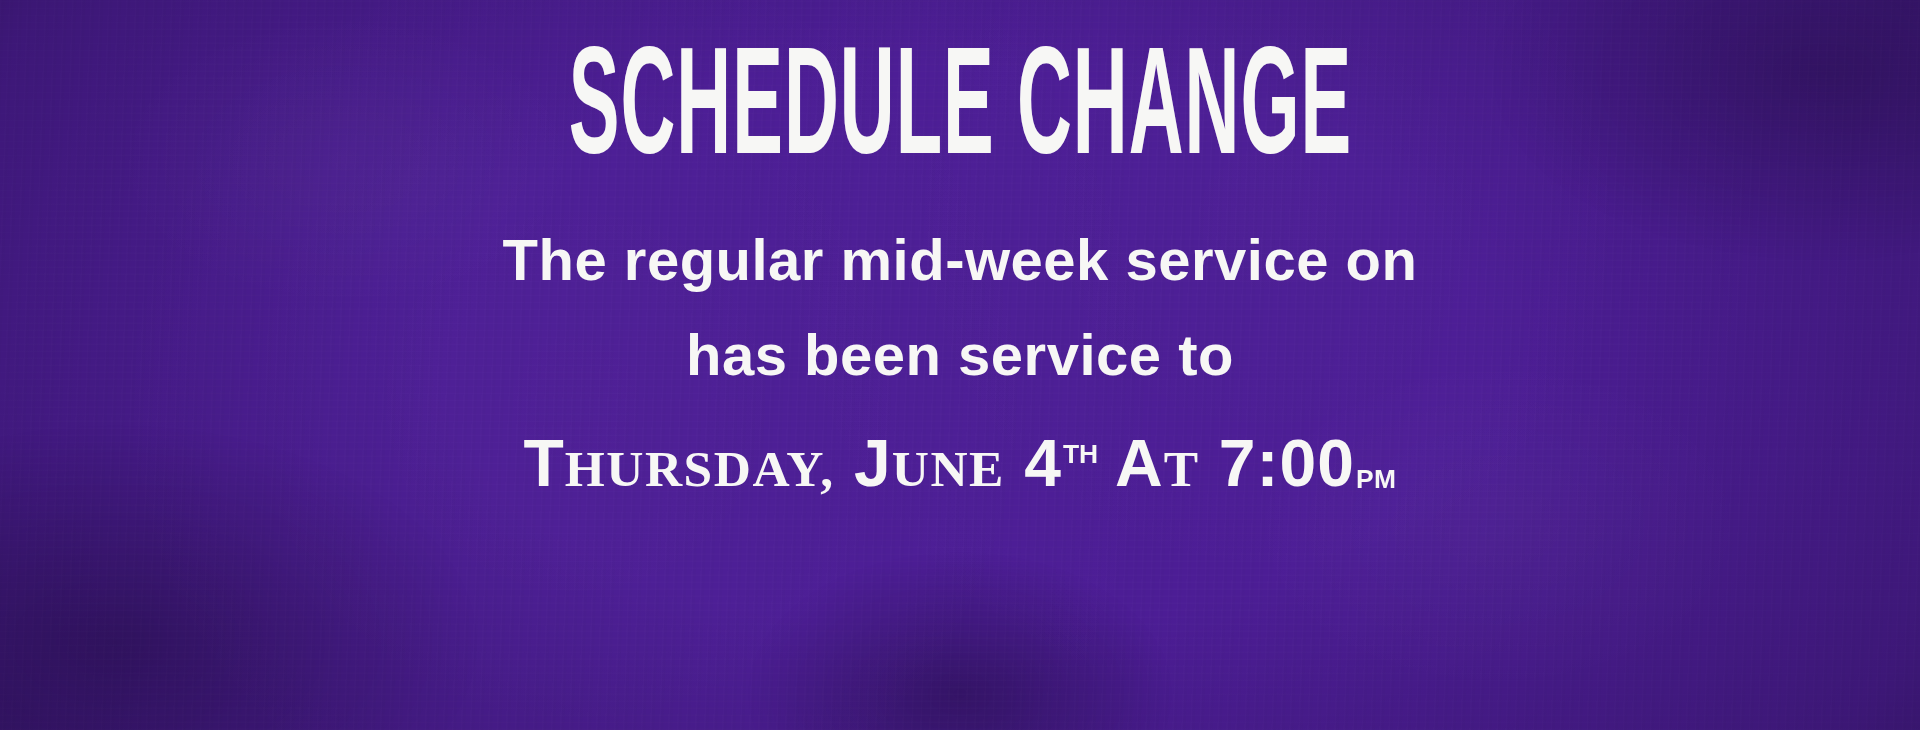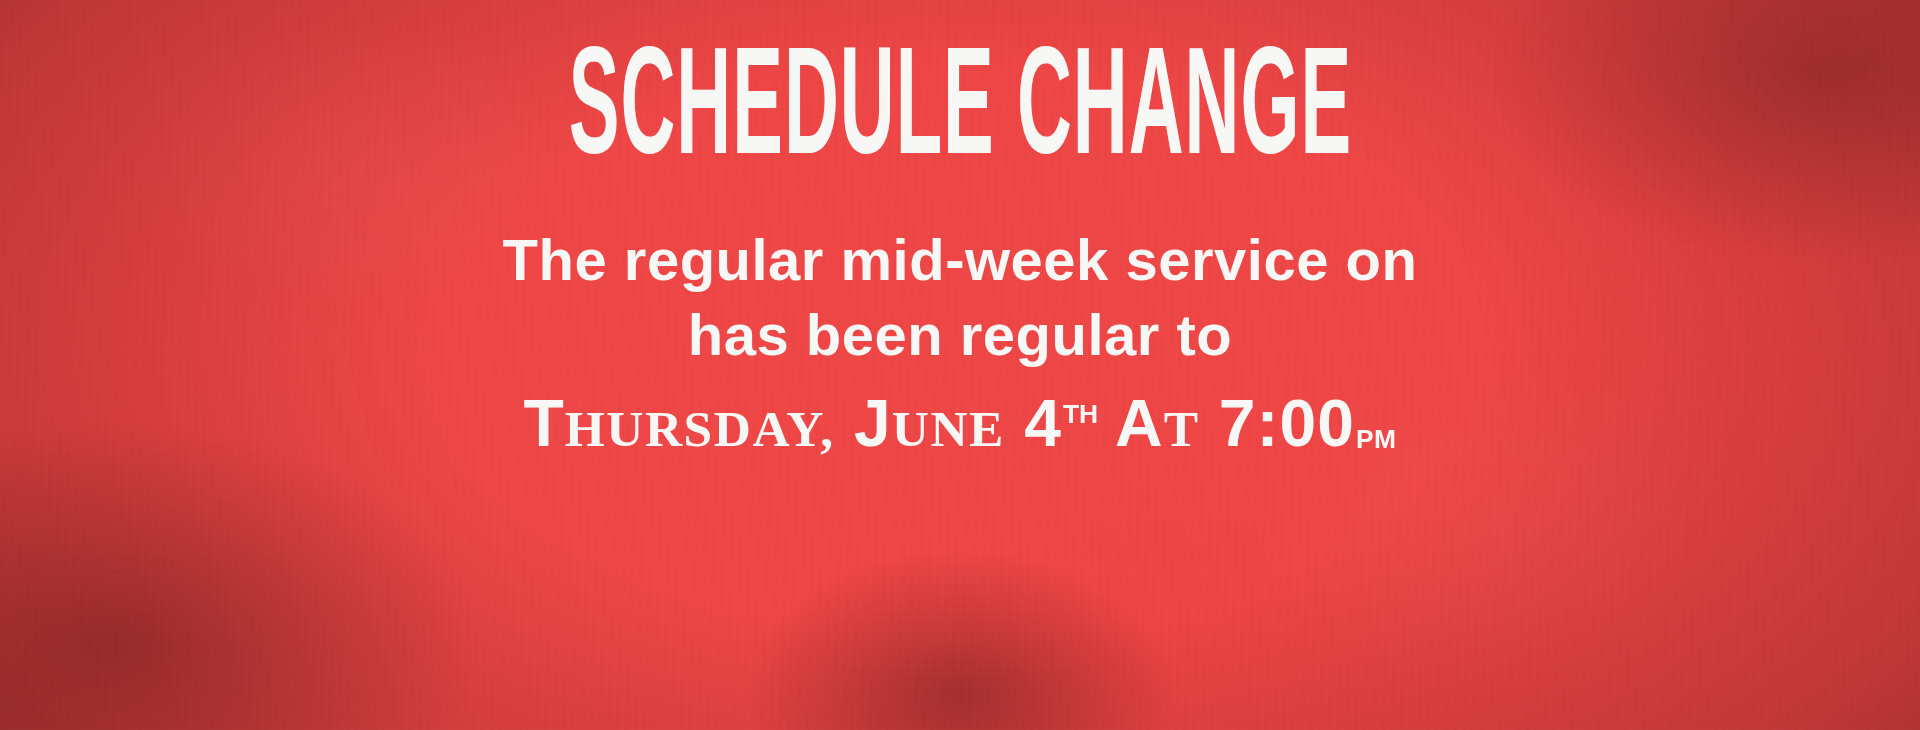--- a/index.html
+++ b/index.html
@@ -15,21 +15,21 @@
     background: #2b2b2b;
     font-family: "Liberation Sans", sans-serif;
     -webkit-font-smoothing: antialiased;
   }
 
   
   #poster {
     position: relative;
     width: 1920px;
     height: 730px;
-    background-color: #ef4444;
+    background-color: #4c1d95;
     overflow: hidden;
   }
 
   
   #grain-a, #grain-b, #grain-c {
     position: absolute;
     inset: 0;
     pointer-events: none;
   }
   #grain-a {
@@ -97,21 +97,21 @@
     white-space: nowrap;
     color: #f7f7f5;
     text-shadow: 0 0 1px rgba(255,255,255,0.25);
   }
 
   
   #body-block {
     margin-top: 46px;
     display: flex;
     flex-direction: column;
-    gap: 0;
+    gap: 20px;
   }
 
   .body-line {
     font-family: "Liberation Sans", sans-serif;
     font-weight: 700;
     font-size: 58px;
     line-height: 1.30;
     letter-spacing: 0.5px;
     white-space: nowrap;
     color: #f7f7f5;
@@ -168,21 +168,21 @@
 
   <div id="content">
 
     <div id="headline">SCHEDULE CHANGE</div>
 
     <div id="body-block">
 
       <div class="body-line">The regular mid-week service on</div>
 
 
-      <div class="body-line">has been regular to</div>
+      <div class="body-line">has been service to</div>
 
       <div id="final-line">
         <span>T</span><span class="sc">HURSDAY,</span><span> J</span><span class="sc">UNE</span><span> 4</span><span class="ord">TH</span><span> A</span><span class="sc">T</span><span> 7:00</span><span class="meridiem">PM</span>
       </div>
 
     </div>
   </div>
 </div>
 
 </body></html>

